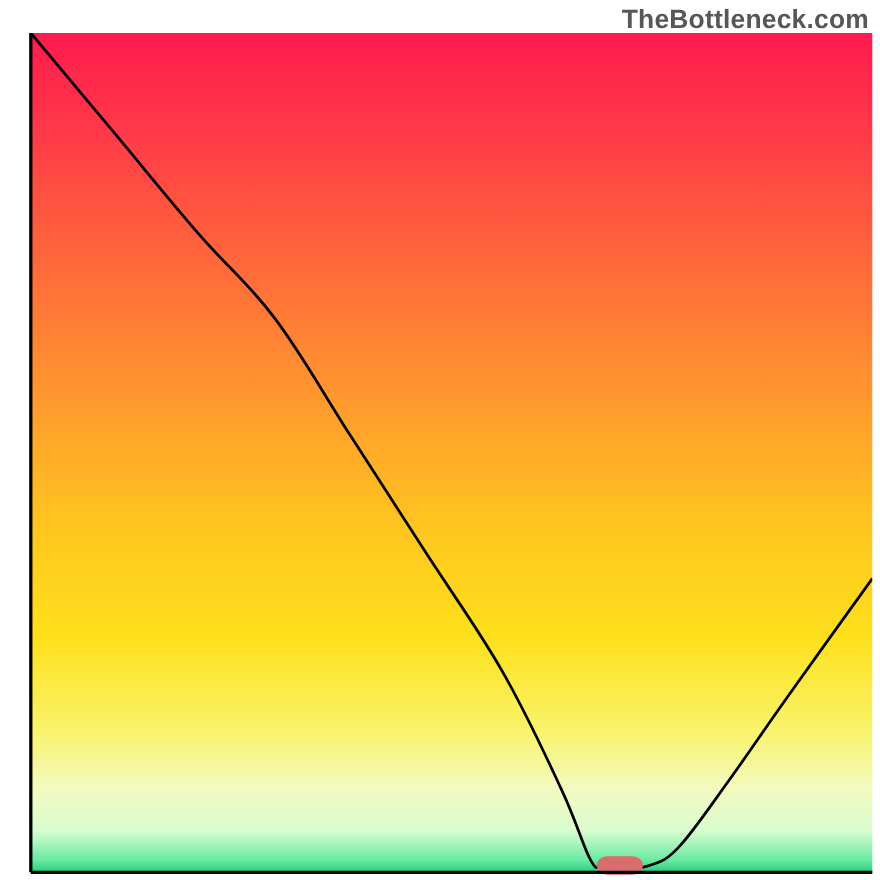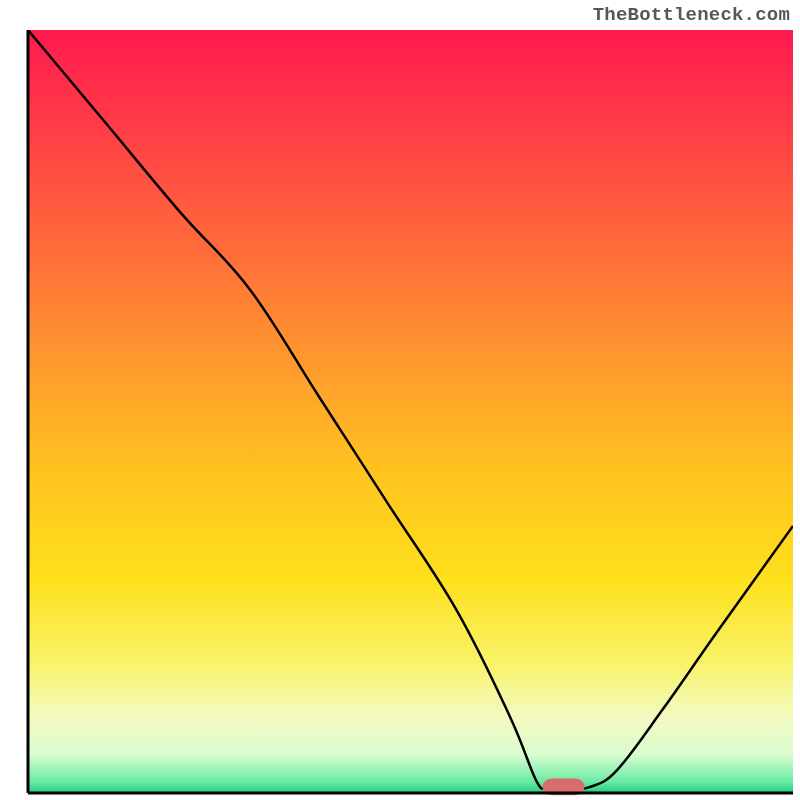--- a/index.html
+++ b/index.html
@@ -13,26 +13,25 @@
   }
   .wrap {
     position: relative;
     width: 800px;
     height: 800px;
   }
   .watermark {
     position: absolute;
     top: 4px;
     right: 10px;
-    font-size: 19px;
+    font-size: 24px;
     font-weight: 600;
     color: #575757;
     letter-spacing: 0.2px;
     z-index: 20;
-    font-family: Liberation Mono, monospace;
   }
   svg.chart {
     position: absolute;
     top: 0;
     left: 0;
     width: 800px;
     height: 800px;
     z-index: 5;
   }
 </style>

